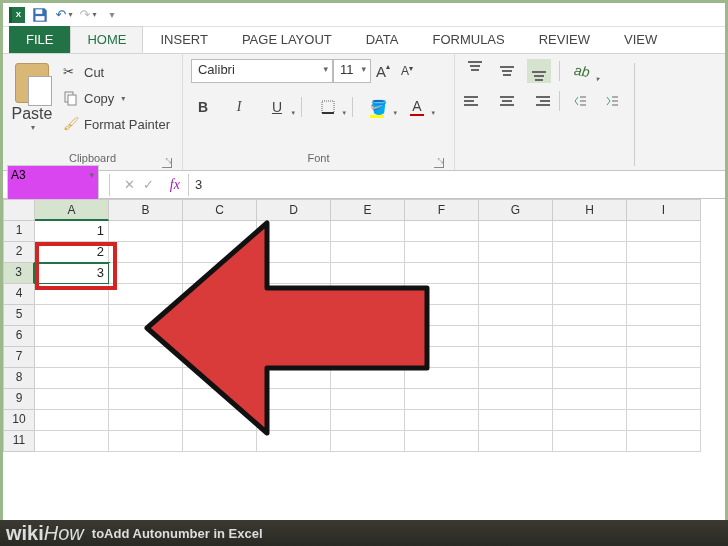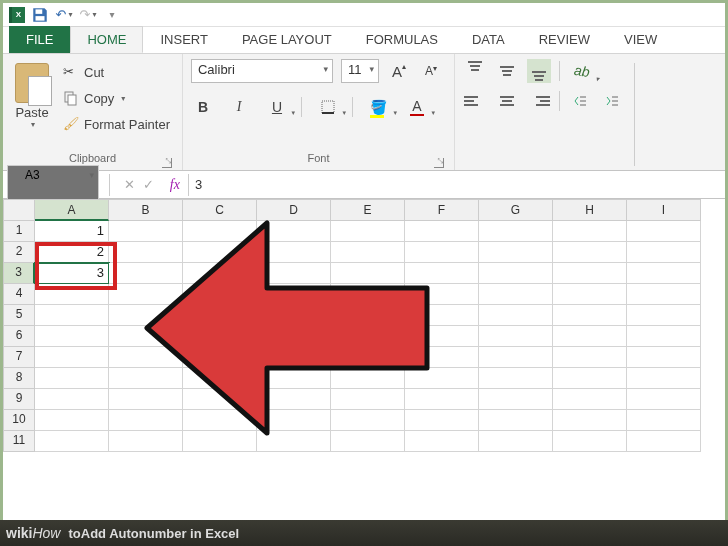--- a/index.html
+++ b/index.html
@@ -16,48 +16,48 @@
 .group { border-right: 1px solid #ddd; padding: 5px 8px 0 8px; height: 100%; display: flex; flex-direction: column; }
 .group-body { flex: 1; display: flex; gap: 6px; }
 .group-label { height: 18px; text-align: center; font-size: 11px; color: #666; position: relative; }
 .launcher { position: absolute; right: 2px; bottom: 2px; width: 10px; height: 10px; border: 1px solid #888; border-top: none; border-left: none; font-size: 7px; color: #888; text-align: right; line-height: 5px; }
 .paste-big { width: 42px; text-align: center; }
 .paste-icon { width: 34px; height: 40px; background: #d9b877; border: 1px solid #b8985c; border-radius: 3px; margin: 4px auto 2px; position: relative; }
 .paste-icon::after { content: ""; position: absolute; width: 22px; height: 28px; background: #fff; border: 1px solid #aaa; right: -4px; bottom: -4px; }
 .cbtn { display: flex; align-items: center; gap: 5px; font-size: 13px; color: #444; height: 26px; padding: 0 4px; }
 .cbtn svg, .cbtn .ico { width: 16px; height: 16px; flex-shrink:0;}
 .dd { font-size: 8px; color: #666; margin-left: 2px; }
-.fontrow { display: flex; gap: 8px; align-items: center; margin-bottom: 6px; }
+.fontrow { display: flex; gap: 0; align-items: center; margin-bottom: 6px; }
 .fontbox { background: #fff; border: 1px solid #bbb; height: 24px; font-size: 13px; padding: 2px 18px 2px 6px; position: relative; color:#333; }
 .fontbox.name { width: 142px; }
 .fontbox.size { width: 38px; }
 .fontbox::after { content: "▾"; position: absolute; right: 4px; top: 4px; font-size: 9px; color: #666; }
 .btnsq { width: 24px; height: 24px; display: flex; align-items: center; justify-content: center; font-size: 14px; color: #444; position: relative; }
 .btnsq.dd::after { content:"▾"; position:absolute; right:-6px; bottom:2px; font-size:7px; color:#666;}
 .formrow { height: 28px; border-bottom: 1px solid #c4c4c4; display: flex; align-items: center; background:#fff;}
-.namebox { width: 92px; border: 1px solid #ccc; margin: 2px 4px; height: 39px; padding: 2px 18px 2px 17px; font-size: 12px; position: relative; background:#737373;}
+.namebox { width: 92px; border: 1px solid #ccc; margin: 2px 4px; height: 39px; padding: 2px 18px 2px 3px; font-size: 12px; position: relative; background:#d946ef;}
 .namebox::after { content: "▾"; position: absolute; right: 4px; top: 4px; font-size: 9px; color: #666; }
 .fbar-btns { display: flex; gap: 8px; padding: 0 8px; color: #aaa; }
 .fbar-btns span { font-size: 13px; }
 .fx { font-style: italic; font-family: "Times New Roman"; font-size: 14px; color: #a21caf; margin: 0 8px; }
 .fbar-val { font-size: 13px; color: #333; padding-left: 6px; }
 .grid-area { position: relative; background:#fff; }
 .hdr-row { display: flex; height: 22px; }
 .corner { width: 32px; border: 1px solid #ccc; background: #f0f0f0; }
 .colh { width: 74px; border: 1px solid #ccc; border-left: none; background: #f0f0f0; text-align: center; font-size: 12px; color: #333; line-height: 20px; }
 .colh.sel { background: #d5e3cf; border-bottom: 2px solid #217346; }
 .row { display: flex; height: 21px; }
 .rowh { width: 32px; border: 1px solid #ccc; border-top: none; background: #f0f0f0; text-align: center; font-size: 12px; color: #333; line-height: 19px; }
 .rowh.sel { background: #d5e3cf; border-right: 2px solid #217346; }
 .cell { width: 74px; border: 1px solid #d4d4d4; border-top: none; border-left: none; font-size: 13px; color: #222; text-align: right; padding-right: 4px; line-height: 19px; background:#fff;}
 .cell.active { outline: 2px solid #217346; outline-offset: -1px; }
 .redbox { position: absolute; border: 4px solid #d32323; }
 .arrow-ov { position: absolute; left: 134px; top: 210px; }
 .footer { position: absolute; left: 0; right: 0; bottom: 0; height: 26px; background: linear-gradient(#3a3a32,#2a2a24); display: flex; align-items: center; padding-left: 6px; color: #ddd; font-size: 13px; }
-.footer .wh { font-family: "Times New Roman"; font-weight: bold; font-size: 14px; }
+.footer .wh { font-family: "Times New Roman"; font-weight: bold; font-size: 20px; }
 .footer .wh .i { font-style: italic; font-weight:normal;}
 .align-cell{width:22px;height:20px;display:flex;flex-direction:column;justify-content:center;gap:2px;align-items:center}
 .aline{height:2px;background:#666;width:14px}
 .aline.s1{width:10px}.aline.s2{width:8px}
 .underline-a{border-bottom:2px solid #c00000;padding:0 2px}
 </style>
 </head>
 <body>
 
 <div class="frame">
@@ -73,32 +73,32 @@
     <div class="qa-icon">↶<span class="dd">▾</span></div>
     <div class="qa-icon" style="color:#bbb">↷<span class="dd">▾</span></div>
     <div class="qa-icon" style="color:#888;font-size:10px">▾</div>
   </div>
 
   <div class="tabsrow">
     <div class="tab file">FILE</div>
     <div class="tab active">HOME</div>
     <div class="tab">INSERT</div>
     <div class="tab">PAGE LAYOUT</div>
+    <div class="tab">DATA</div>
     <div class="tab">FORMULAS</div>
-    <div class="tab">DATA</div>
     <div class="tab">REVIEW</div>
     <div class="tab">VIEW</div>
   </div>
 
   <div class="ribbon">
     <div class="group">
       <div class="group-body">
         <div class="paste-big">
           <div class="paste-icon"></div>
-          <div style="font-size:13px;color:#444">Paste</div>
+          <div style="font-size:16px;color:#444">Paste</div>
           <div class="dd">▾</div>
         </div>
         <div>
           <div class="cbtn">
               <span class="ico">✂</span>
               <span>Cut</span>
             </div>
           <div class="cbtn">
               <span class="ico"><svg viewBox="0 0 16 16">
                   <rect x="2" y="2" width="8" height="10" fill="none" stroke="#888"></rect>

